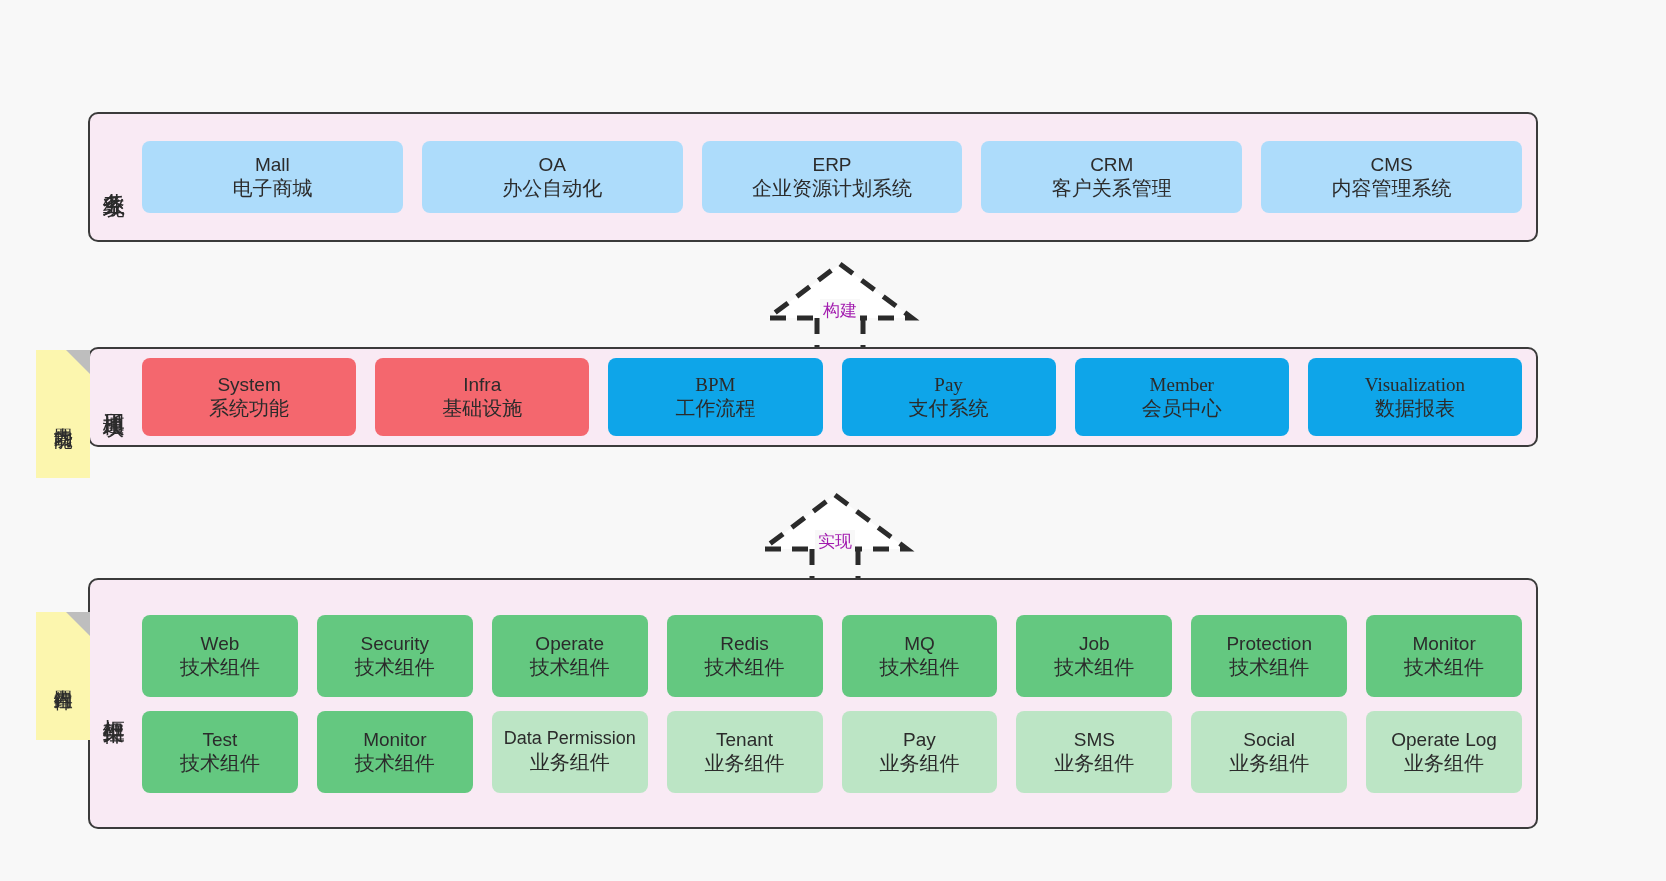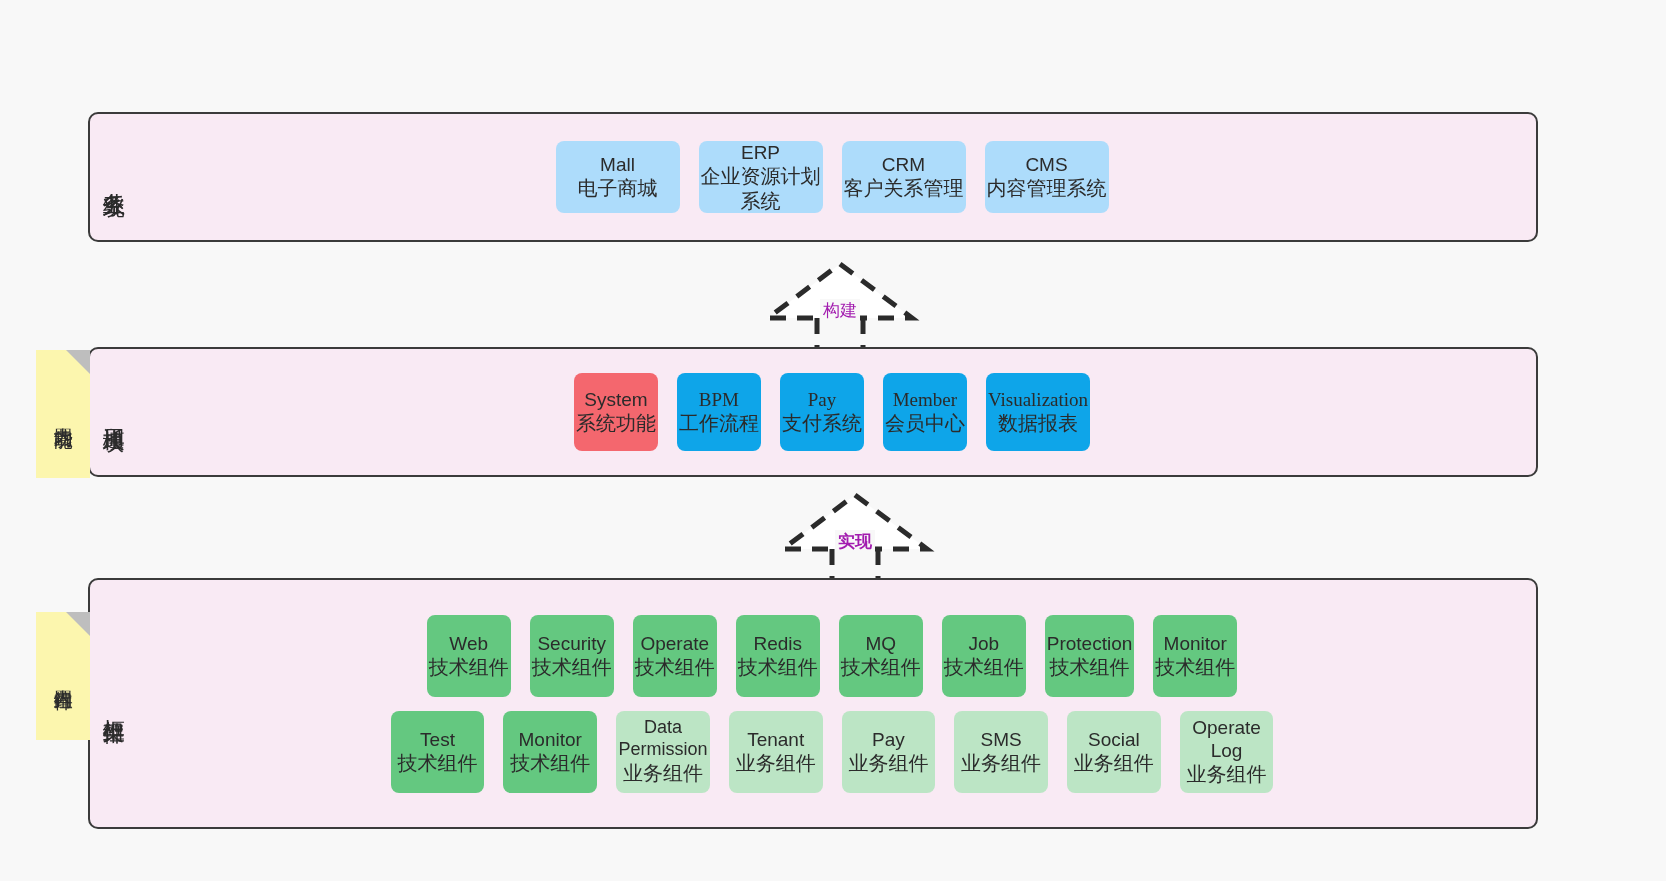--- a/index.html
+++ b/index.html
@@ -45,21 +45,20 @@
     user-select: none;
   }
 
   .layer-body {
     flex: 1 1 auto;
     display: flex;
     flex-direction: column;
     justify-content: center;
     gap: 14px;
     padding: 0 14px 0 4px;
-    align-items: center;
   }
 
   .row {
     display: flex;
     gap: 19px;
     flex: 0 0 auto;
   }
 
   .cell {
     flex: 1 1 0;
@@ -87,21 +86,21 @@
   .c-blue        { background: #ADDCFB; }
   .c-red         { background: #F4676E; }
   .c-pink        { background: #0ea5e9; font-family: Liberation Serif, serif; }
   .c-green       { background: #64C880; }
   .c-lightgreen  { background: #BCE5C5; }
 
   
   #layer-business  { left: 88px;  top: 112px; width: 1450px; height: 130px; }
   #layer-business  .row { height: 72px; }
 
-  #layer-common    { left: 88px;  top: 347px; width: 1450px; height: 130px; }
+  #layer-common    { left: 88px;  top: 347px; width: 1450px; height: 100px; }
   #layer-common    .row { height: 78px; }
 
   #layer-framework { left: 88px;  top: 578px; width: 1450px; height: 251px; }
   #layer-framework .row { height: 82px; }
 
   
   .note {
     position: absolute;
     width: 54px;
     background: #FCF6AE;
@@ -142,32 +141,36 @@
     left: 50%;
     transform: translateX(-50%);
     bottom: 28px;
     background: #F8F8F8;
     font-size: 17px;
     color: #a21caf;
     padding: 0 3px;
     white-space: nowrap;
   }
   #arrow-build   { left: 760px; top: 258px; }
-  #arrow-impl    { left: 775px; top: 489px; font-weight: bold; }
+  #arrow-impl    { left: 755px; top: 489px; }
 </style>
 </head>
 <body>
 
 <div class="layer" id="layer-business">
   <div class="layer-title">业务系统</div>
   <div class="layer-body">
     <div class="row">
       <div class="cell c-blue">
         <span class="en">Mall</span>
         <span class="cn">电子商城</span>
+      </div>
+      <div class="cell c-blue">
+        <span class="en">OA</span>
+        <span class="cn">办公自动化</span>
       </div>
       <div class="cell c-blue">
         <span class="en">ERP</span>
         <span class="cn">企业资源计划系统</span>
       </div>
       <div class="cell c-blue">
         <span class="en">CRM</span>
         <span class="cn">客户关系管理</span>
       </div>
       <div class="cell c-blue">
@@ -193,20 +196,24 @@
 </div>
 
 <div class="layer" id="layer-common">
   <div class="layer-title">通用模块</div>
   <div class="layer-body">
     <div class="row">
       <div class="cell c-red">
         <span class="en">System</span>
         <span class="cn">系统功能</span>
       </div>
+      <div class="cell c-red">
+        <span class="en">Infra</span>
+        <span class="cn">基础设施</span>
+      </div>
       <div class="cell c-pink">
         <span class="en">BPM</span>
         <span class="cn">工作流程</span>
       </div>
       <div class="cell c-pink">
         <span class="en">Pay</span>
         <span class="cn">支付系统</span>
       </div>
       <div class="cell c-pink">
         <span class="en">Member</span>

